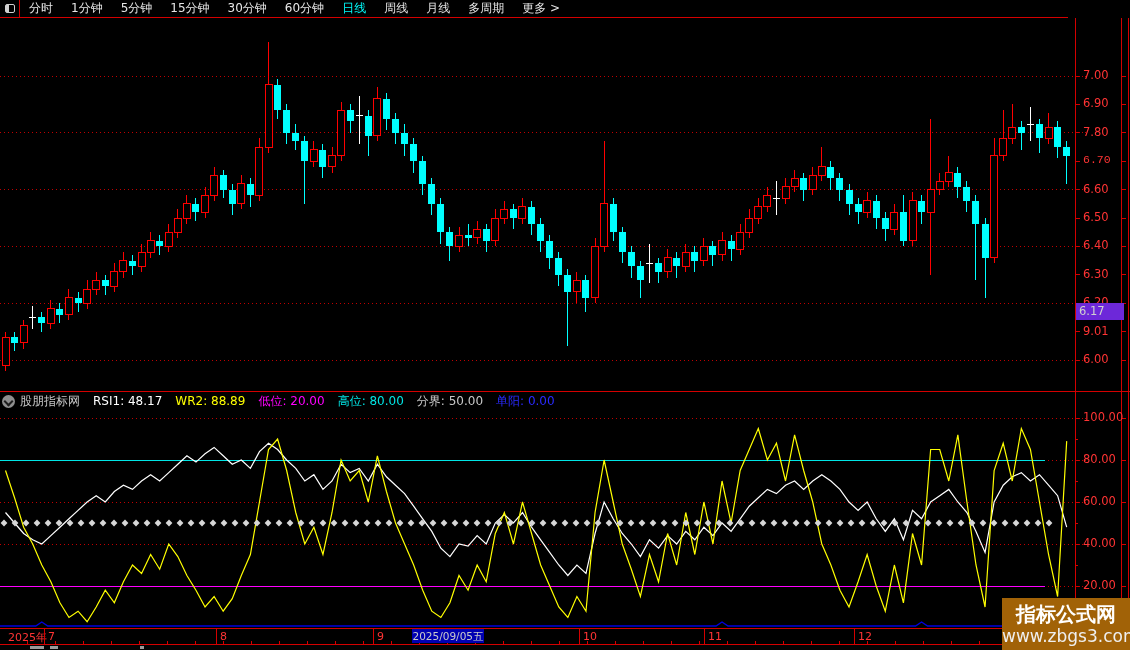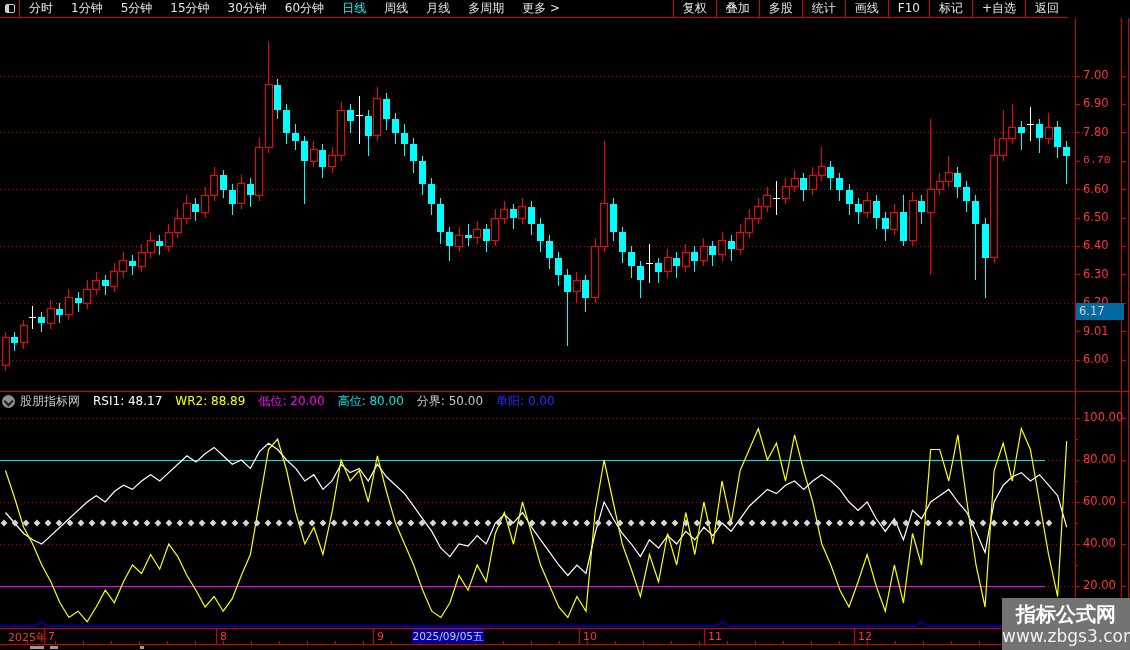--- a/index.html
+++ b/index.html
@@ -31,34 +31,34 @@
   .ind-chart{position:absolute;left:0;top:412px;}
   .sep{position:absolute;left:0;top:391px;width:1130px;height:1px;background:#d40000;}
   
   .ind-header{position:absolute;left:2px;top:393px;height:17px;display:flex;align-items:center;font-size:12px;white-space:nowrap;}
   .ih-ico{position:relative;width:13px;height:13px;flex:0 0 auto;margin-right:5px;}
   .ih-ico .circle-ico{left:0;top:0;}
   .ih-item{margin-right:13px;text-align:right;}
   
   .axis-svg{position:absolute;left:1075px;top:18px;}
   .axis-label{position:absolute;color:#ff3434;font-size:11.5px;left:1083px;width:42px;}
-  .cursor-price{position:absolute;left:1076px;top:303px;width:45px;height:17px;background:#0369a1;
+  .cursor-price{position:absolute;left:1076px;top:303px;width:45px;height:17px;background:#6d28d9;
                 color:#d0d0d0;font-size:11.5px;line-height:17px;padding-left:3px;z-index:5;}
   .date-axis{position:absolute;left:0;top:628px;width:1037px;height:15px;border-top:1px solid #d40000;
              border-bottom:1px solid #d40000;font-size:11px;color:#ff3434;background:#000;}
   .date-axis .mini-ticks{position:absolute;left:0;bottom:0;width:1075px;height:3px;
              background:repeating-linear-gradient(90deg,transparent 0 27px,#d40000 27px 28px);}
   .da-label{position:absolute;top:1px;}
   .da-sep{position:absolute;top:0;width:1px;height:15px;background:#d40000;}
   .cursor-date{position:absolute;left:412px;top:629px;width:72px;height:14px;background:#0000b2;
                color:#c9c9c9;font-size:10.5px;line-height:14px;text-align:center;z-index:5;}
   .bottom-strip{position:absolute;left:0;top:645px;width:1130px;height:5px;background:#030303;}
   .bs-mark{position:absolute;top:1px;height:3px;background:#9a9a9a;}
   
-  .watermark{position:absolute;left:1002px;top:598px;width:128px;height:52px;background:#737373;z-index:9;text-align:center;}
+  .watermark{position:absolute;left:1002px;top:598px;width:128px;height:52px;background:#a16207;z-index:9;text-align:center;}
   .wm1{margin-top:4px;font-size:20px;font-weight:bold;color:#ffffff;line-height:24px;}
   .wm2{font-size:17px;color:#efefef;line-height:20px;}
 </style>
 </head>
 <body>
 
 <div class="screen">
 
   <div class="toolbar">
     <div class="tb-icon-cell">
@@ -69,31 +69,20 @@
         <span class="tab">1分钟</span>
         <span class="tab">5分钟</span>
         <span class="tab">15分钟</span>
         <span class="tab">30分钟</span>
         <span class="tab">60分钟</span>
         <span class="tab active">日线</span>
         <span class="tab">周线</span>
         <span class="tab">月线</span>
         <span class="tab">多周期</span>
         <span class="tab">更多 &gt;</span>
-      </div>
-    <div class="rbtns">
-        <span class="rbtn">复权</span>
-        <span class="rbtn">叠加</span>
-        <span class="rbtn">多股</span>
-        <span class="rbtn">统计</span>
-        <span class="rbtn">画线</span>
-        <span class="rbtn">F10</span>
-        <span class="rbtn">标记</span>
-        <span class="rbtn">+自选</span>
-        <span class="rbtn">返回</span>
       </div>
   </div>
 
 
   <svg class="main-chart" id="main-chart" width="1076" height="351">
       <line x1="0" y1="36" x2="1075" y2="36" stroke="#c00000" stroke-width="1" stroke-dasharray="1,3" shape-rendering="crispEdges"></line>
       <line x1="0" y1="92.80000000000007" x2="1075" y2="92.80000000000007" stroke="#c00000" stroke-width="1" stroke-dasharray="1,3" shape-rendering="crispEdges"></line>
       <line x1="0" y1="149.6000000000001" x2="1075" y2="149.6000000000001" stroke="#c00000" stroke-width="1" stroke-dasharray="1,3" shape-rendering="crispEdges"></line>
       <line x1="0" y1="206.3999999999999" x2="1075" y2="206.3999999999999" stroke="#c00000" stroke-width="1" stroke-dasharray="1,3" shape-rendering="crispEdges"></line>
       <line x1="0" y1="263.19999999999993" x2="1075" y2="263.19999999999993" stroke="#c00000" stroke-width="1" stroke-dasharray="1,3" shape-rendering="crispEdges"></line>

